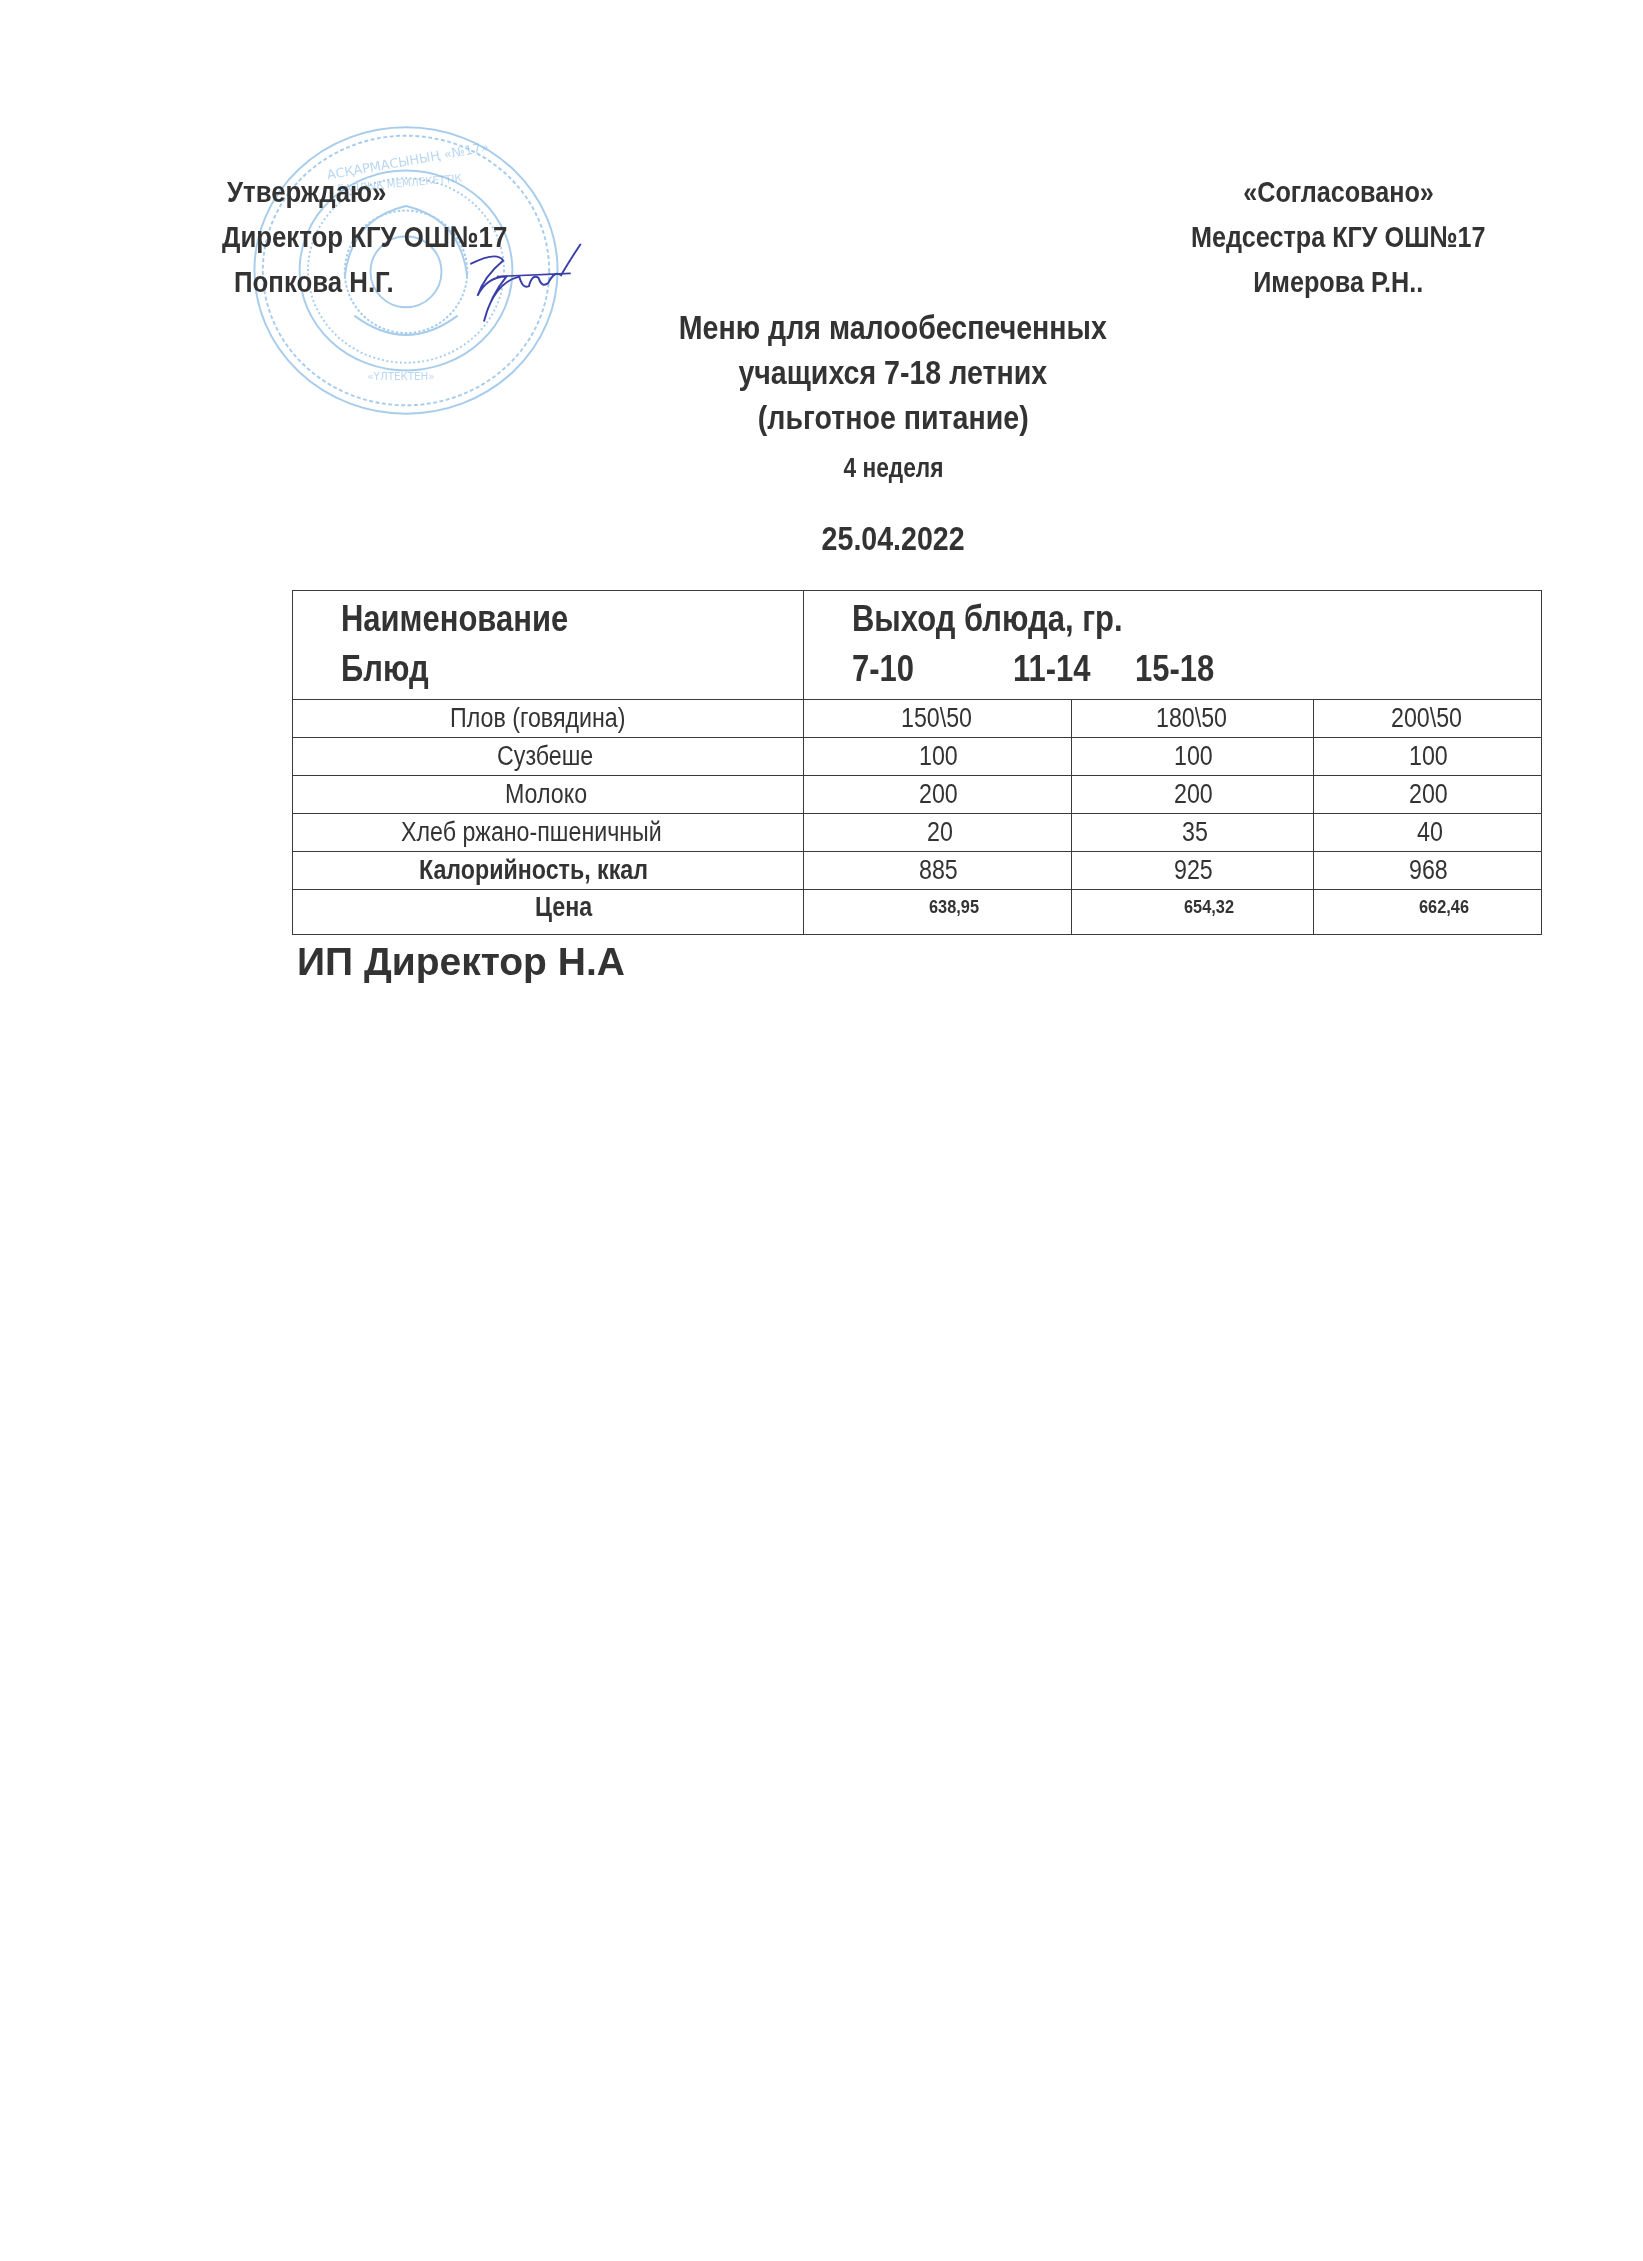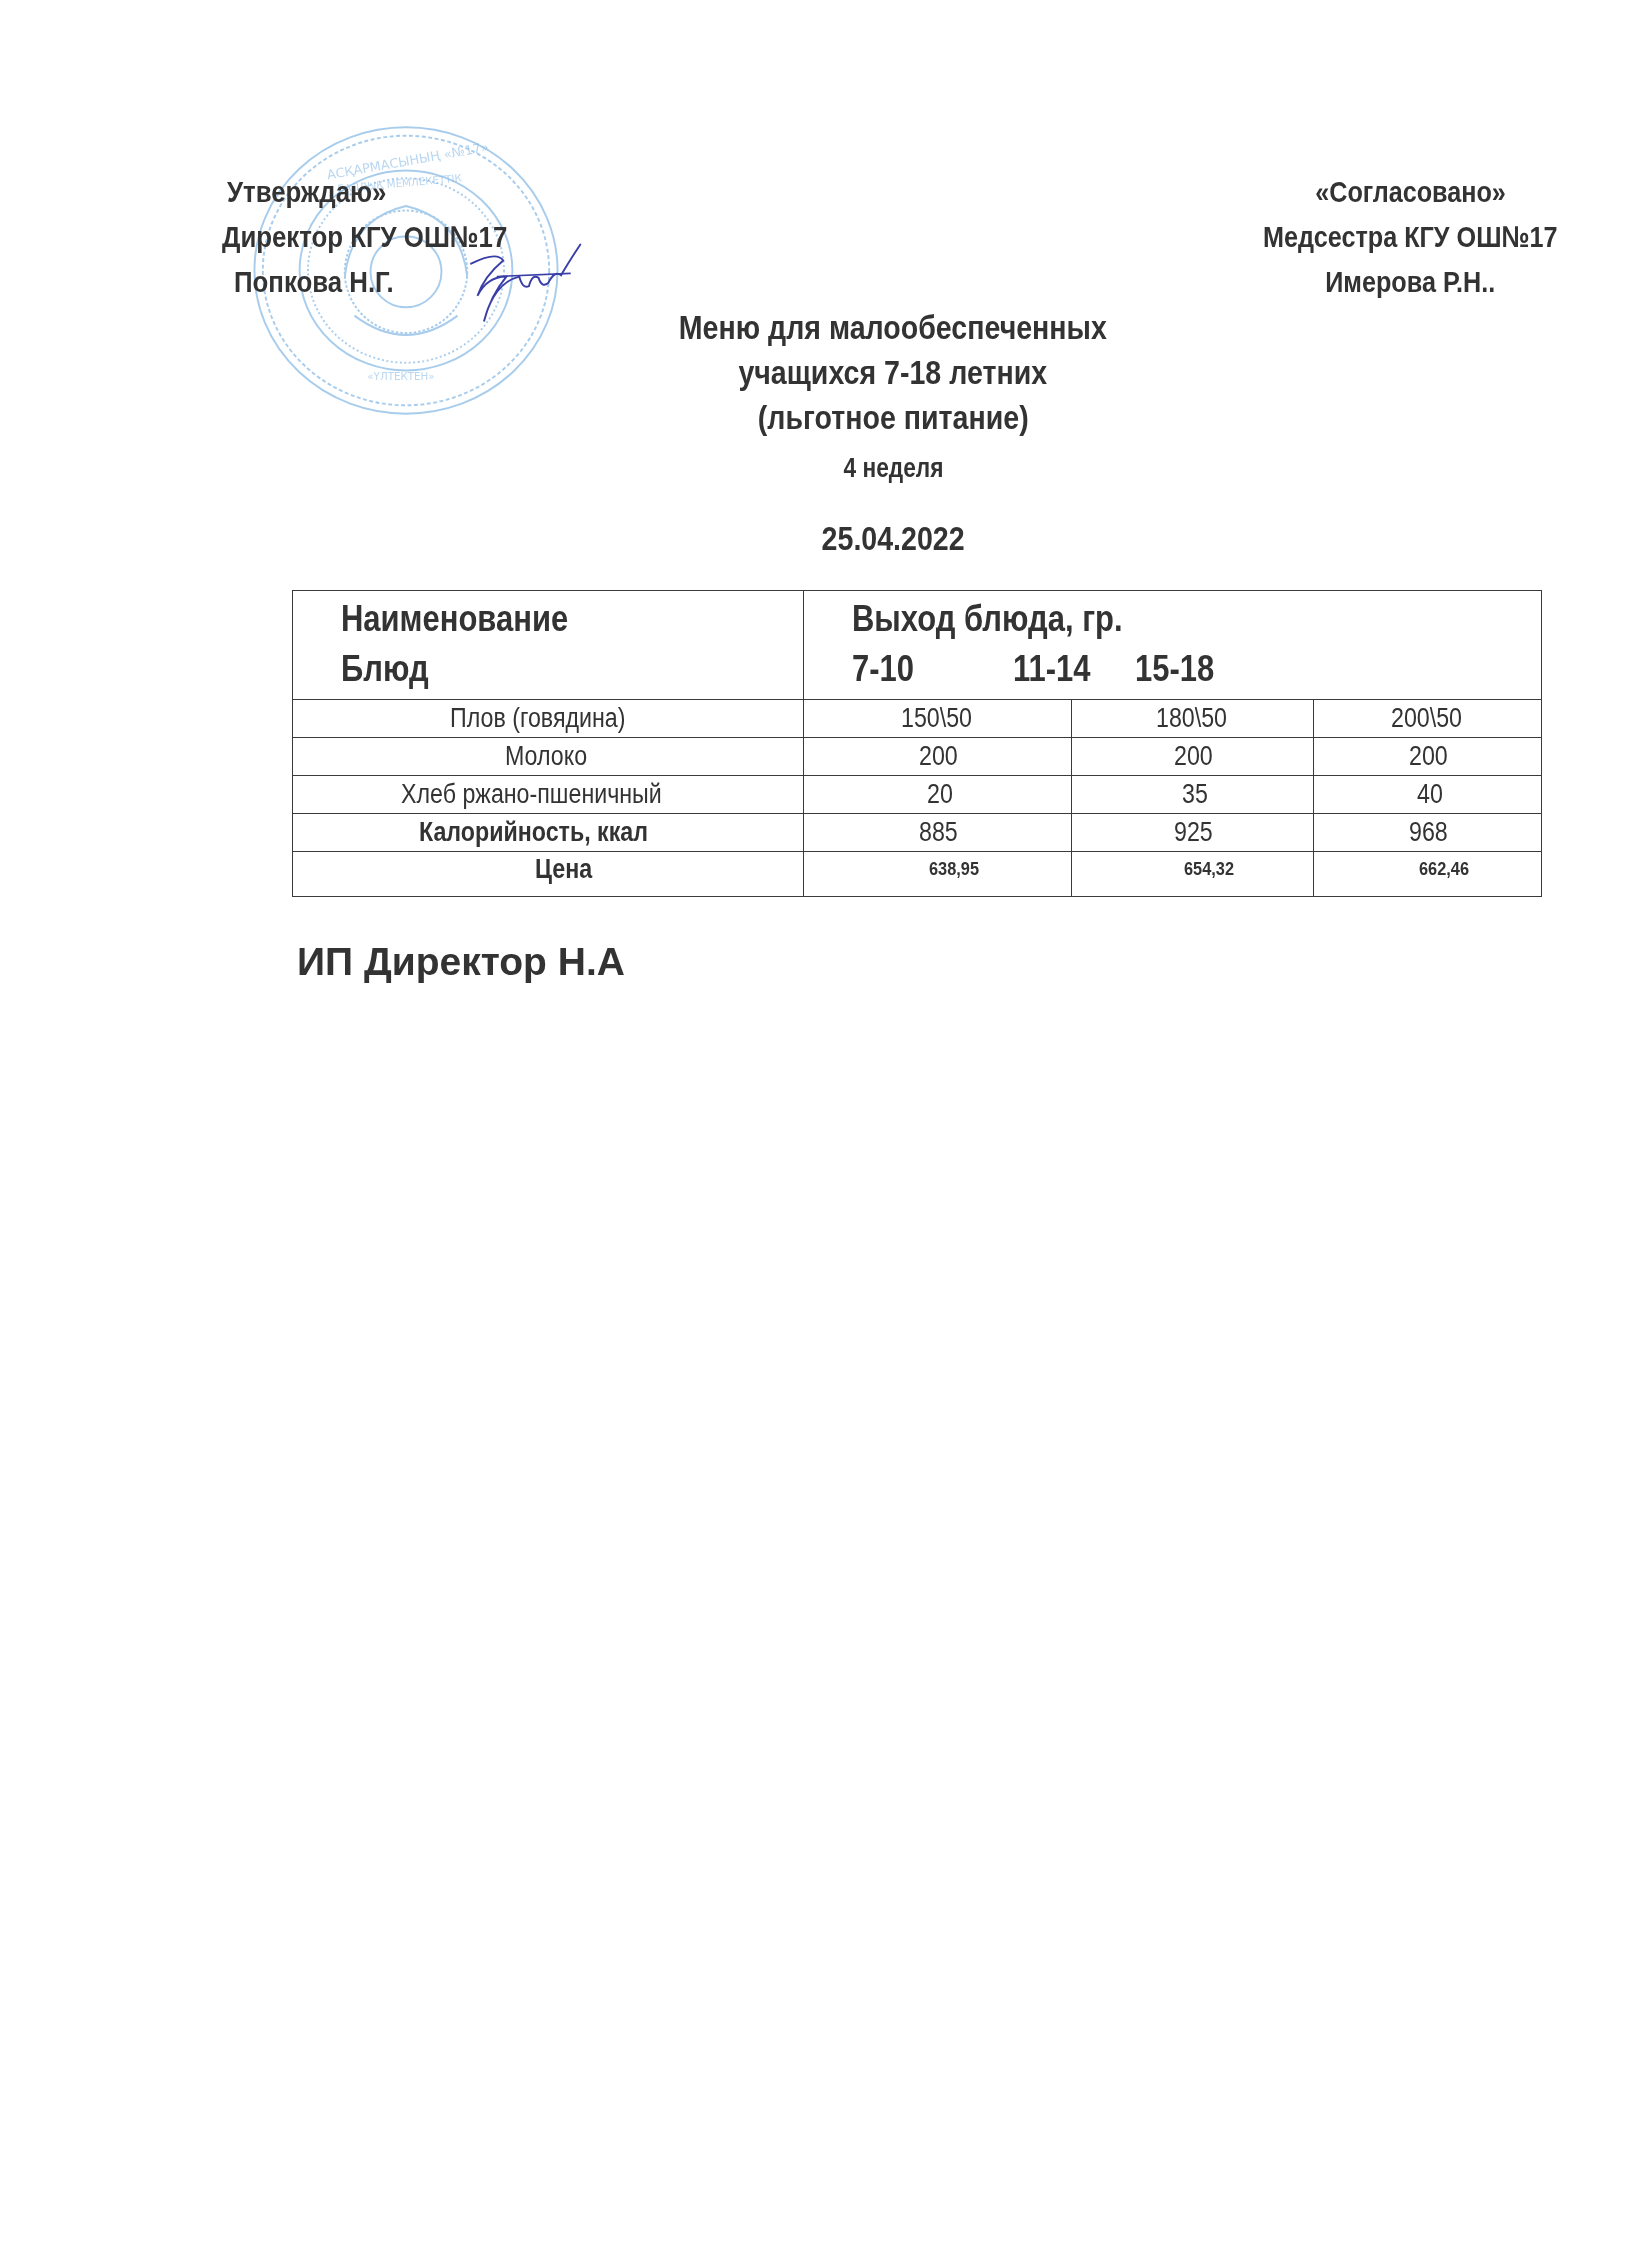--- a/index.html
+++ b/index.html
@@ -8,21 +8,21 @@
   .abs { position: absolute; white-space: nowrap; }
   .b { font-weight: bold; }
   .narrow { display: inline-block; transform-origin: 0 0; transform: scaleX(0.86); }
   .narrow-c { display: inline-block; transform-origin: 50% 0; transform: scaleX(0.84); }
 
   
   .stamp { position: absolute; left: 248px; top: 122px; width: 316px; height: 297px; }
 
   
   .approve-left { left: 222px; top: 169px; font-size: 30px; line-height: 45px; }
-  .approve-right { left: 1204px; top: 169px; width: 413px; text-align: center; font-size: 30px; line-height: 45px; }
+  .approve-right { left: 1132px; top: 169px; width: 413px; text-align: center; font-size: 30px; line-height: 45px; }
 
   .title { left: 516px; width: 754px; text-align: center; font-weight: bold; }
   .t1 { top: 308px; font-size: 34px; }
   .t2 { top: 353px; font-size: 34px; }
   .t3 { top: 398px; font-size: 34px; }
   .t4 { top: 453px; font-size: 27px; }
   .t5 { top: 519px; font-size: 34px; }
 
   
   table.menu { position: absolute; left: 292px; top: 590px; border-collapse: collapse;
@@ -103,20 +103,26 @@
       </div>
     </td>
   </tr>
   <tr class="row">
     <td><span class="narrow">Плов (говядина)</span></td>
     <td class="val"><span class="narrow">150\50</span></td>
     <td class="val"><span class="narrow">180\50</span></td>
     <td class="val"><span class="narrow">200\50</span></td>
   </tr>
   <tr class="row">
+    <td><span class="narrow">Сузбеше</span></td>
+    <td class="val"><span class="narrow">100</span></td>
+    <td class="val"><span class="narrow">100</span></td>
+    <td class="val"><span class="narrow">100</span></td>
+  </tr>
+  <tr class="row">
     <td><span class="narrow">Молоко</span></td>
     <td class="val"><span class="narrow">200</span></td>
     <td class="val"><span class="narrow">200</span></td>
     <td class="val"><span class="narrow">200</span></td>
   </tr>
   <tr class="row">
     <td><span class="narrow">Хлеб ржано-пшеничный</span></td>
     <td class="val"><span class="narrow">20</span></td>
     <td class="val"><span class="narrow">35</span></td>
     <td class="val"><span class="narrow">40</span></td>

